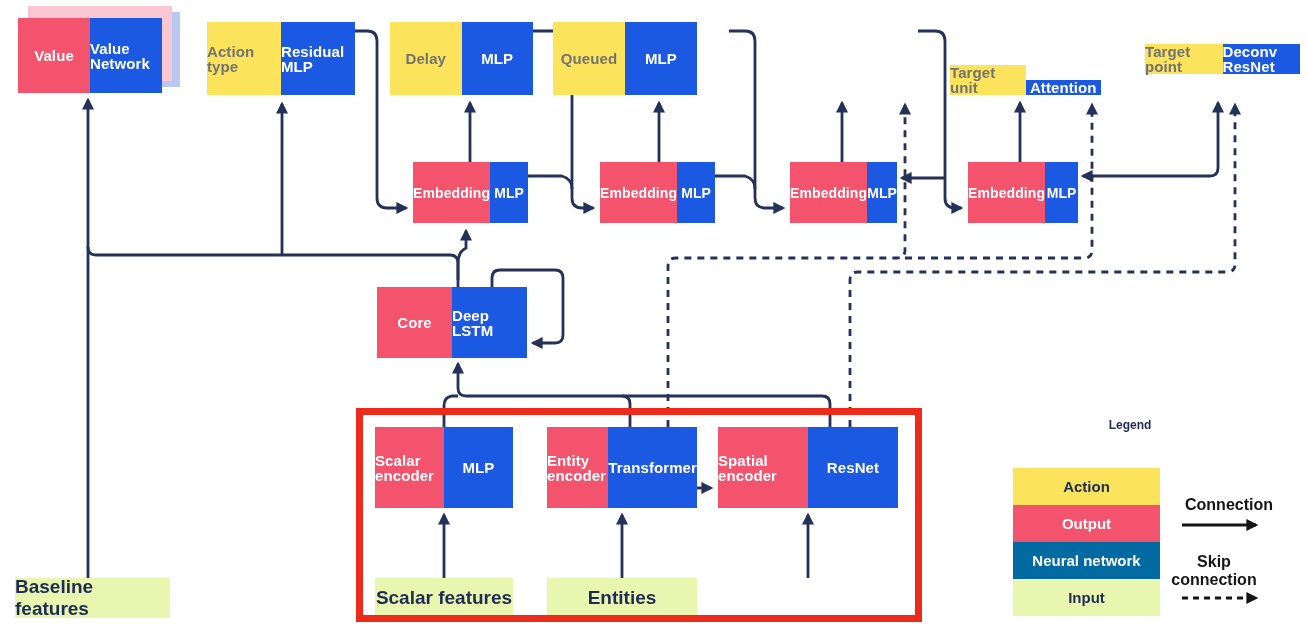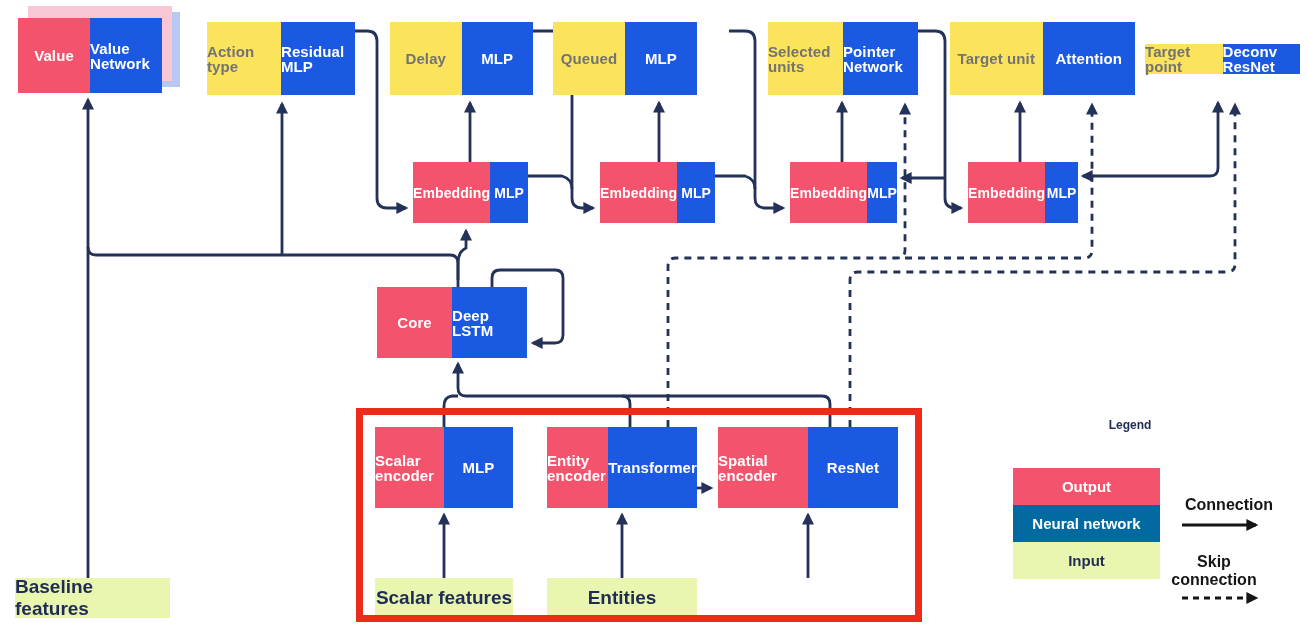--- a/index.html
+++ b/index.html
@@ -102,25 +102,21 @@
     <div class="row blue">Residual MLP</div>
   </div>
   <div class="node" style="left:390px;top:22px;width:143px;height:73px;">
     <div class="row yellow">Delay</div>
     <div class="row blue">MLP</div>
   </div>
   <div class="node" style="left:553px;top:22px;width:144px;height:73px;">
     <div class="row yellow">Queued</div>
     <div class="row blue">MLP</div>
   </div>
-  <div class="node" style="left:768px;top:22px;width:150px;height:73px;">
-    <div class="row yellow">Selected units</div>
-    <div class="row blue">Pointer Network</div>
-  </div>
-  <div class="node" style="left:950px;top:22px;width:185px;height:73px;">
+  <div class="node" style="left:950px;top:22px;width:151px;height:73px;align-items:flex-end;">
     <div class="row yellow">Target unit</div>
     <div class="row blue">Attention</div>
   </div>
   <div class="node" style="left:1145px;top:22px;width:155px;height:73px;align-items:center;">
     <div class="row yellow">Target point</div>
     <div class="row blue">Deconv ResNet</div>
   </div>
 
   <div class="node" style="left:413px;top:162px;width:115px;height:61px;">
     <div class="row pink small">Embedding</div>
@@ -158,20 +154,21 @@
   </div>
 
   <div class="input" style="left:15px;top:578px;width:155px;height:40px;">Baseline features</div>
   <div class="input" style="left:375px;top:578px;width:138px;height:40px;">Scalar features</div>
   <div class="input" style="left:547px;top:578px;width:150px;height:40px;">Entities</div>
 
   <div class="red-box"></div>
 
   <div class="legend-title">Legend</div>
   <div class="legend-swatches">
+    <div class="legend-swatch" style="background:#fbe45c;color:#1f2b55;">Action</div>
     <div class="legend-swatch" style="background:#f4536d;color:#ffffff;">Output</div>
     <div class="legend-swatch" style="background:#0369a1;color:#ffffff;">Neural network</div>
     <div class="legend-swatch" style="background:#e9f6b0;color:#1f2b55;">Input</div>
   </div>
   <div class="legend-conn" style="left:1170px;top:496px;width:118px;">Connection</div>
   <div class="legend-conn" style="left:1170px;top:553px;width:88px;">Skip</div>
   <div class="legend-conn" style="left:1155px;top:571px;width:118px;">connection</div>
 
 </div>
 

